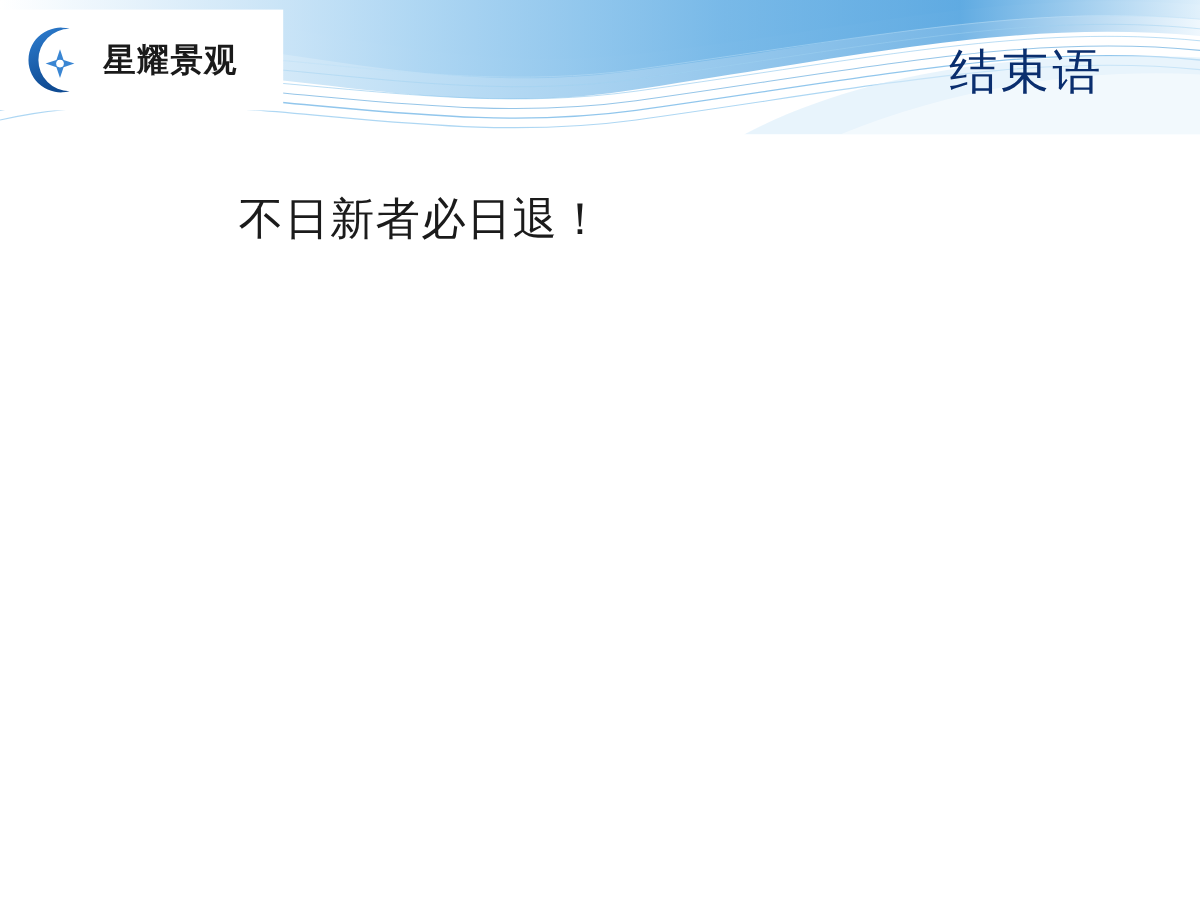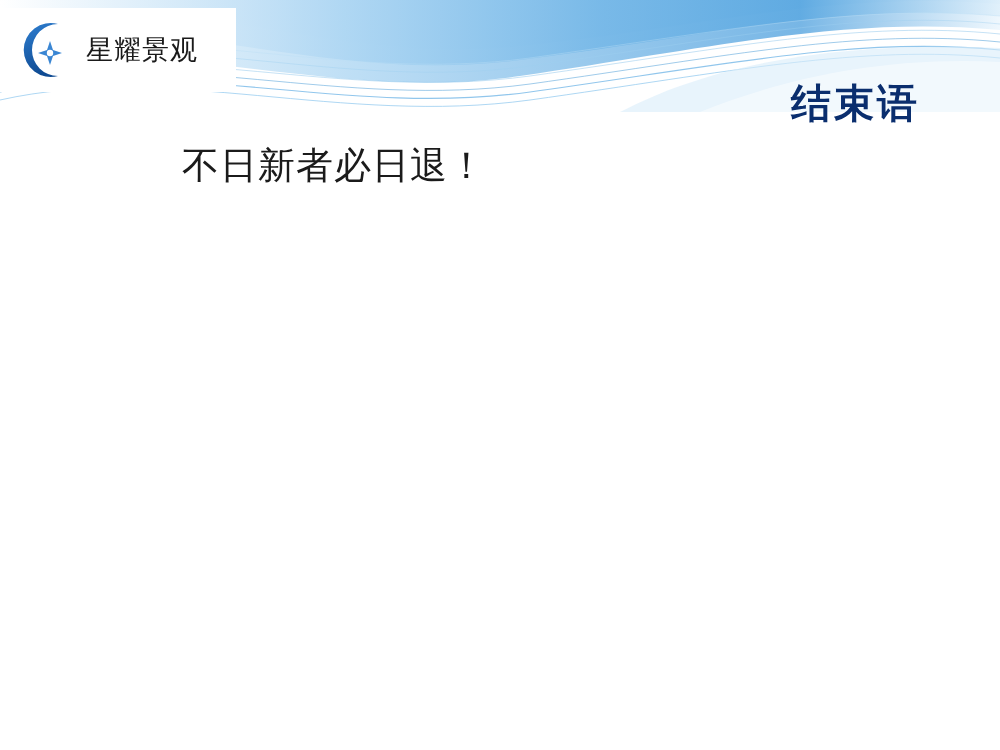--- a/index.html
+++ b/index.html
@@ -31,26 +31,25 @@
     background: #ffffff;
   }
   .banner svg {
     display: block;
   }
   .title {
     position: absolute;
     top: 32px;
     right: 80px;
     font-family: "Liberation Sans", sans-serif;
-    font-weight: bold;
+    font-weight: normal;
     font-size: 40px;
     letter-spacing: 3px;
     color: #0a2e6e;
     z-index: 8;
-    margin-top: 44px;
   }
   
   .logo-box {
     position: absolute;
     left: 0;
     top: 8px;
     width: 236px;
     height: 84px;
     background: #ffffff;
     z-index: 9;
@@ -60,39 +59,39 @@
   .logo-mark {
     width: 66px;
     height: 66px;
     margin-left: 14px;
     position: relative;
     flex: 0 0 auto;
   }
   .logo-text {
     font-family: "Liberation Sans", sans-serif;
     font-size: 27px;
-    font-weight: normal;
+    font-weight: bold;
     color: #1a1a1a;
     letter-spacing: 1px;
     margin-left: 6px;
     white-space: nowrap;
   }
   
   .content {
     position: absolute;
     left: 108px;
     top: 138px;
     width: 800px;
   }
   .para {
     font-family: Liberation Sans, sans-serif;
     font-size: 37px;
     line-height: 1.52;
     color: #1b1b1b;
-    margin: 0;
+    margin: 17px;
     letter-spacing: 1px;
   }
   .para.first {
     margin-bottom: 8px;
     text-indent: 2em;
   }
   .para.second {
     text-indent: 2em;
     text-align: justify;
   }

